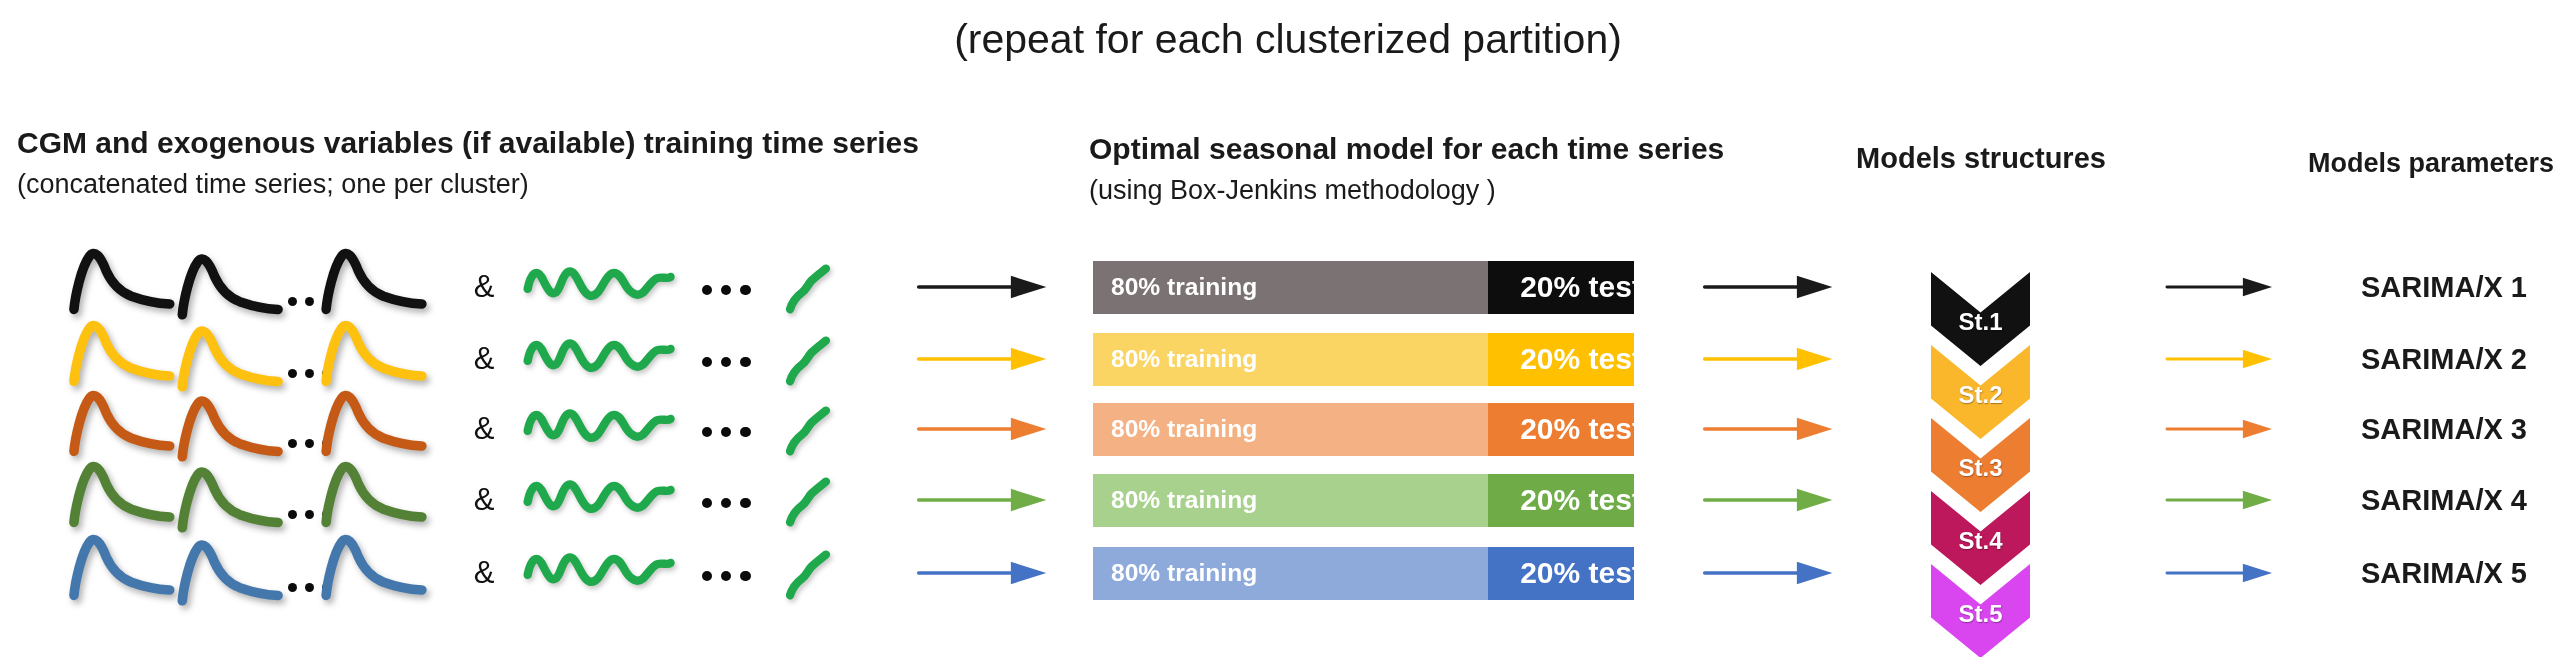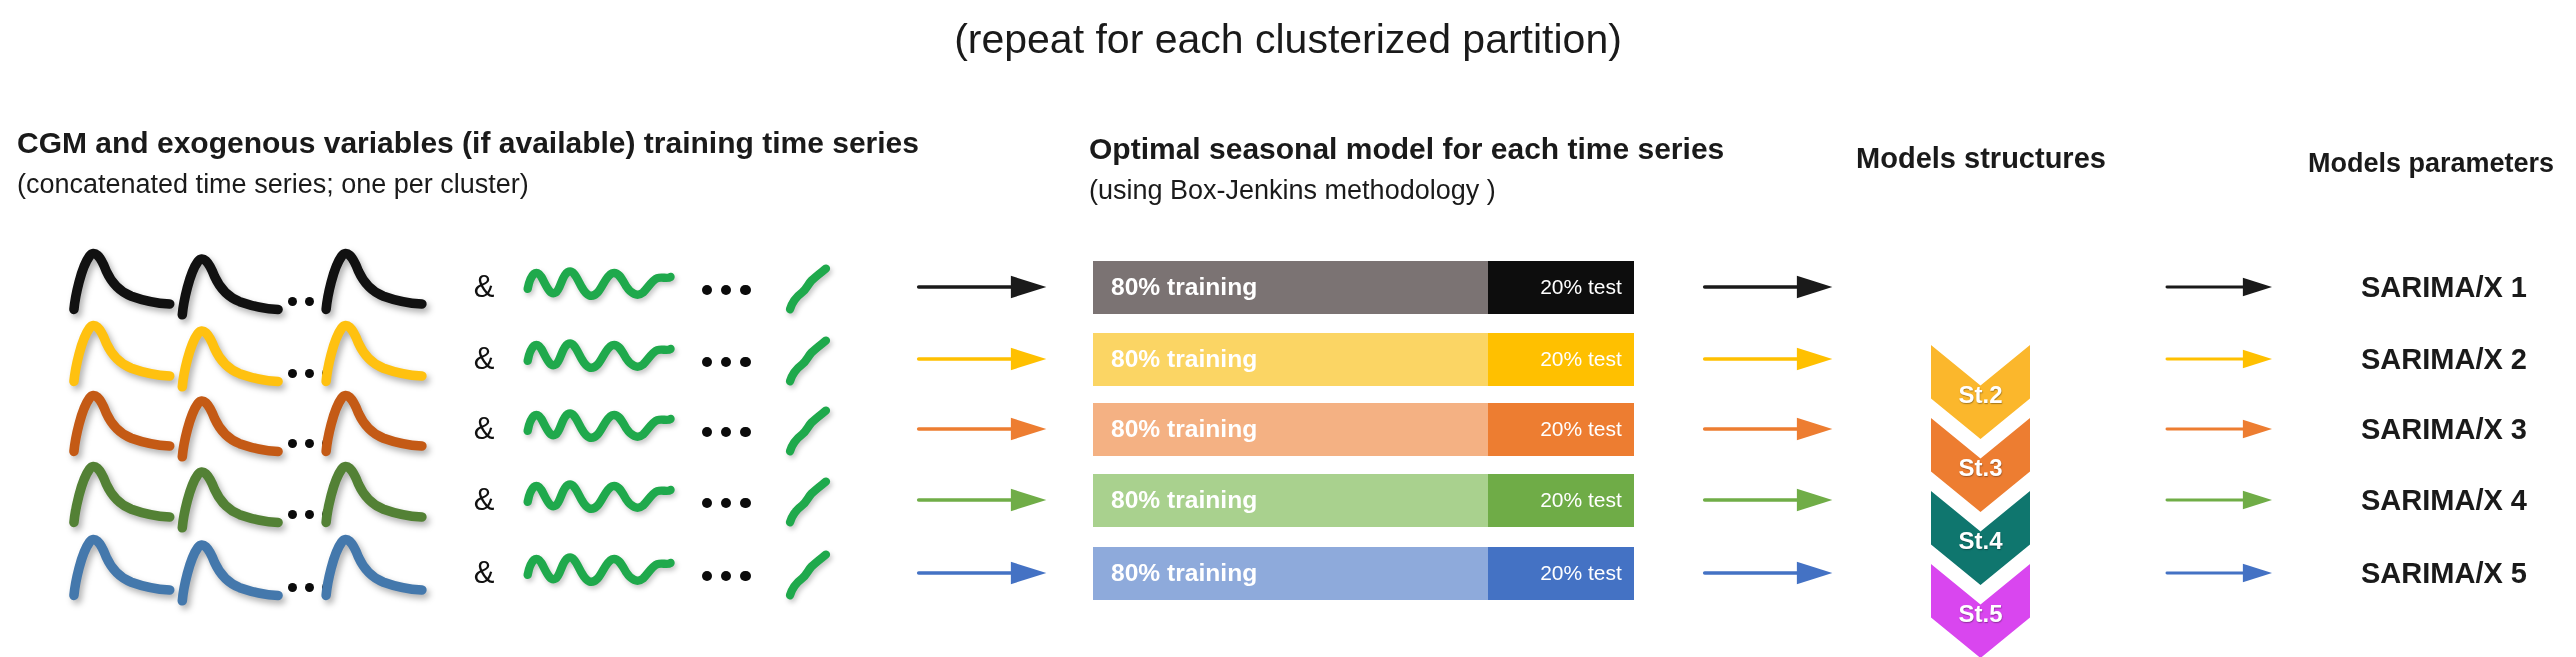--- a/index.html
+++ b/index.html
@@ -37,37 +37,37 @@
              filter:drop-shadow(2.4px 3.6px 2.4px rgba(0,0,0,.22));}
   .arrow{top:50%;transform:translateY(-50%);height:26px;color:var(--arrow);}
   .arrow-left{left:916px;width:133px;}
   .arrow-mid{left:1702px;width:133px;}
   .arrow-right{left:2166px;width:107px;height:21.6px;}
   
   .bar{left:1093px;top:9.6px;width:648px;height:53px;display:flex;}
   .bar .train{width:395px;background:var(--train);display:flex;align-items:center;}
   .bar .train span{padding-left:18px;font-size:24.6px;font-weight:700;color:#ffffff;white-space:nowrap;}
   .bar .test{width:146px;background:var(--test);display:flex;align-items:center;justify-content:center;}
-  .bar .test span{font-size:21px;font-weight:400;color:#ffffff;white-space:nowrap;margin-left:40px;}
+  .bar .test span{font-size:30px;font-weight:700;color:#ffffff;white-space:nowrap;margin-left:40px;}
   
   .chev{position:absolute;left:1931px;width:99px;height:94px;
         clip-path:polygon(0% 0%,50% 43%,100% 0%,100% 57%,50% 100%,0% 57%);
         display:flex;justify-content:center;}
   .chev span{position:absolute;top:36px;font-size:24px;font-weight:700;color:#ffffff;
              text-shadow:0.6px 1.2px 1.2px rgba(0,0,0,.35);}
   
   .model-label{left:2361px;top:50%;transform:translateY(-50%);font-size:29px;font-weight:700;white-space:nowrap;}
   
   .r1{--c:#111111;--exo:#1fa94c;--arrow:#1a1a1a;--train:#7b7373;--test:#0d0d0d;}
   .r2{--c:#ffc110;--exo:#1fa94c;--arrow:#ffc000;--train:#fbd564;--test:#ffc000;}
   .r3{--c:#c45a15;--exo:#1fa94c;--arrow:#ed7d31;--train:#f4b183;--test:#ed7d31;}
   .r4{--c:#538135;--exo:#1fa94c;--arrow:#70ad47;--train:#a9d18e;--test:#6fac47;}
   .r5{--c:#4478ac;--exo:#1fa94c;--arrow:#4472c4;--train:#8eaadb;--test:#4472c4;}
   .c1{background:#111111;} .c2{background:#fbb72c;} .c3{background:#ed7d31;}
-  .c4{background:#0f766e;} .c5{background:#d946ef;}
+  .c4{background:#be185d;} .c5{background:#d946ef;}
 </style>
 </head>
 <body>
 
 <svg width="0" height="0" aria-hidden="true">
   <defs>
     <path id="segA" d="M8,106 C10,84 20,36 34,17 C42,6 52,16 62,42 C72,64 86,77 104,84 C126,92 150,96 168,97" fill="none" stroke="currentColor" stroke-width="16" stroke-linecap="round"></path>
     <path id="exoW" d="M7,50 C12,24 22,16 30,30 C38,44 44,62 54,56 C62,51 64,28 74,22 C84,16 90,34 98,48 C106,62 114,66 124,56 C132,48 138,28 148,24 C158,20 164,32 172,46 C180,58 190,64 200,56 C208,49 214,36 224,32 C232,29 240,34 246,30" fill="none" stroke="currentColor" stroke-width="14" stroke-linecap="round"></path>
     <path id="exoS" d="M10,84 C14,70 22,62 30,56 C38,50 40,42 46,36 C52,30 60,24 70,16" fill="none" stroke="currentColor" stroke-width="14" stroke-linecap="round"></path>
     <g id="arrowG">
@@ -305,20 +305,23 @@
     </div>
     <svg class="abs arrow arrow-mid" viewBox="0 0 220 44">
         <use href="#arrowG"></use>
       </svg>
     <svg class="abs arrow arrow-right" viewBox="0 0 220 44">
         <use href="#arrowG"></use>
       </svg>
     <span class="abs model-label">SARIMA/X 5</span>
   </div>
 
+  <div class="chev c1" style="top:272px">
+      <span>St.1</span>
+    </div>
   <div class="chev c2" style="top:345px">
       <span>St.2</span>
     </div>
   <div class="chev c3" style="top:418px">
       <span>St.3</span>
     </div>
   <div class="chev c4" style="top:491px">
       <span>St.4</span>
     </div>
   <div class="chev c5" style="top:564px">

